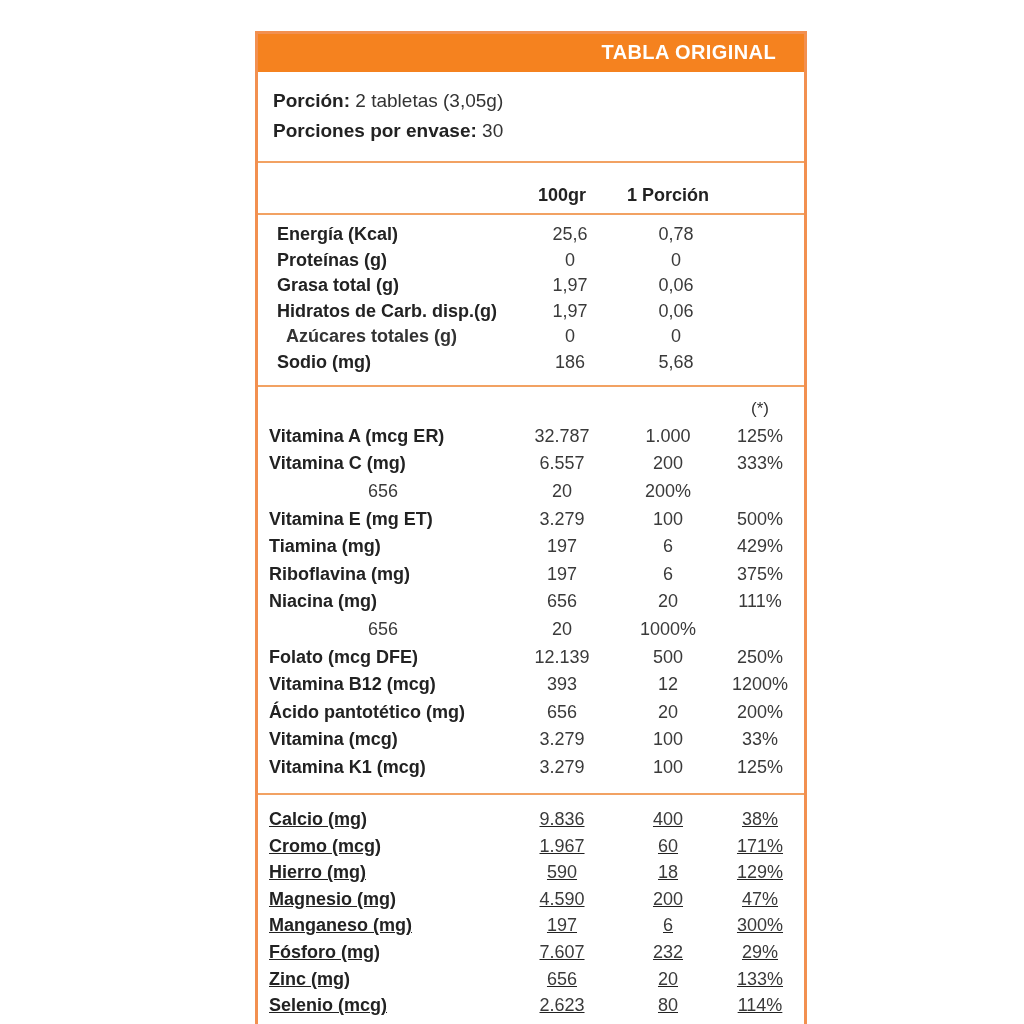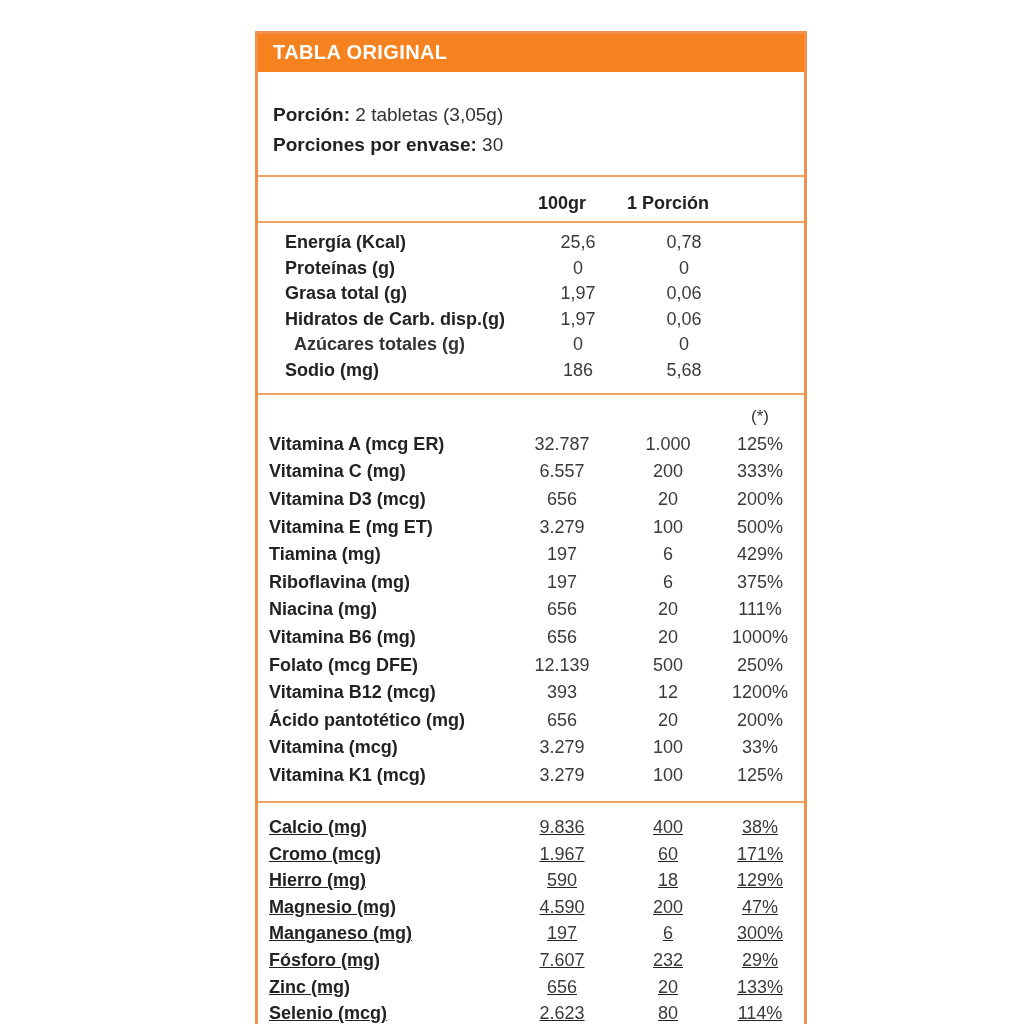--- a/index.html
+++ b/index.html
@@ -10,30 +10,31 @@
     color: #222222;
   }
   .nt {
     width: 552px;
     margin: 31px 0 0 255px;
     border: 3px solid #F29050;
     background: #ffffff;
   }
   .nt-header {
     background: #F5821F;
-    padding: 7px 18px 8px 15px;
+    padding: 7px 28px 8px 15px;
+    text-align: right;
   }
   .nt-title {
     color: #ffffff;
     font-size: 20px;
     font-weight: 700;
     letter-spacing: 0.4px;
   }
   .serving {
-    padding: 28px 15px 15px 15px;
+    padding: 14px 15px 15px 15px;
   }
   .serving-line { font-size: 19px; line-height: 30px; }
   .serving-line .lbl { font-weight: 700; }
   .serving-line .val { font-weight: 400; color: #333333; }
 
   .sec { border-top: 2px solid #F2A263; }
 
   .row {
     display: grid;
     grid-template-columns: 250px 108px 104px 80px;
@@ -50,28 +51,28 @@
     font-weight: 400;
     font-size: 18px;
     color: #3a3a3a;
   }
   .row.sub .cell-label {
     font-weight: 700;
     padding-left: 20px;
     color: #333333;
   }
 
-  .colhead { padding: 16px 0 7px 0; }
+  .colhead { padding: 22px 0 7px 0; }
   .colhead .cell-val {
     font-weight: 700;
     color: #222222;
     font-size: 18px;
   }
 
-  .macros { padding: 7px 0 10px 16px; }
+  .macros { padding: 7px 0 10px 8px; }
   .macros .row { height: 25.5px; }
 
   .vitamins { padding: 8px 0 12px 0; }
   .vitamins .row { height: 27.6px; }
   .star-row { height: 24px; }
   .star-row .cell-pct { font-weight: 400; font-size: 17px; color: #333333; }
 
   .minerals { padding: 11px 0 27px 0; text-decoration: underline; }
   .minerals .row { height: 26.6px; }
 </style>
@@ -164,21 +165,20 @@
         </div>
 
         <div class="row">
           <span class="cell-label">Vitamina C (mg)</span>
           <span class="cell-val">6.557</span>
           <span class="cell-val">200</span>
           <span class="cell-pct">333%</span>
         </div>
 
         <div class="row">
-          <span class="cell-label">Vitamina D3 (mcg)</span>
           <span class="cell-val">656</span>
           <span class="cell-val">20</span>
           <span class="cell-pct">200%</span>
         </div>
 
         <div class="row">
           <span class="cell-label">Vitamina E (mg ET)</span>
           <span class="cell-val">3.279</span>
           <span class="cell-val">100</span>
           <span class="cell-pct">500%</span>
@@ -199,21 +199,20 @@
         </div>
 
         <div class="row">
           <span class="cell-label">Niacina (mg)</span>
           <span class="cell-val">656</span>
           <span class="cell-val">20</span>
           <span class="cell-pct">111%</span>
         </div>
 
         <div class="row">
-          <span class="cell-label">Vitamina B6 (mg)</span>
           <span class="cell-val">656</span>
           <span class="cell-val">20</span>
           <span class="cell-pct">1000%</span>
         </div>
 
         <div class="row">
           <span class="cell-label">Folato (mcg DFE)</span>
           <span class="cell-val">12.139</span>
           <span class="cell-val">500</span>
           <span class="cell-pct">250%</span>

